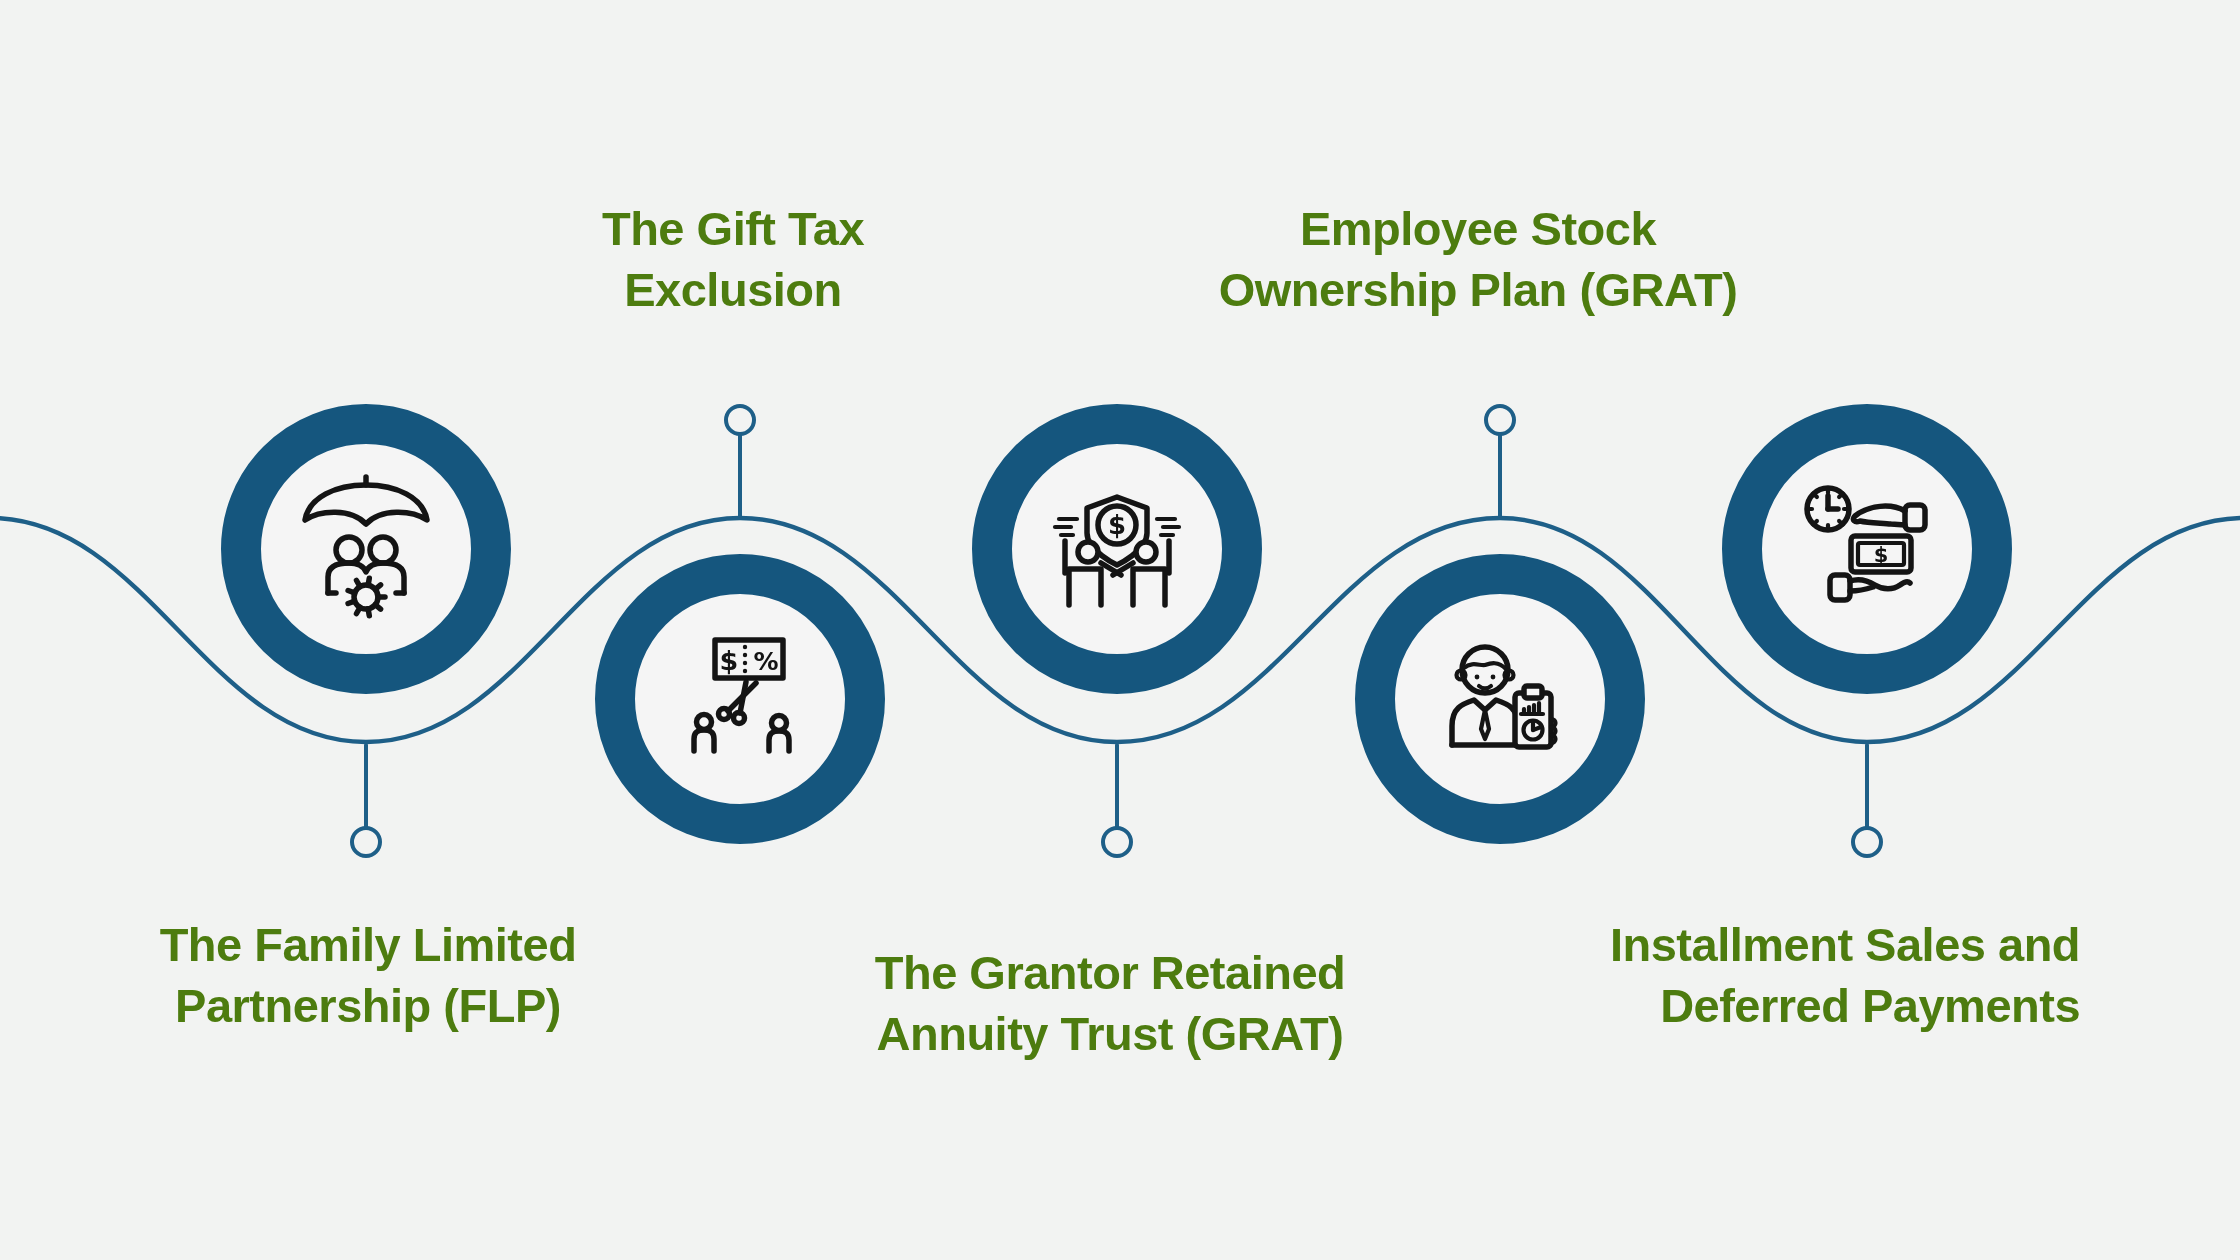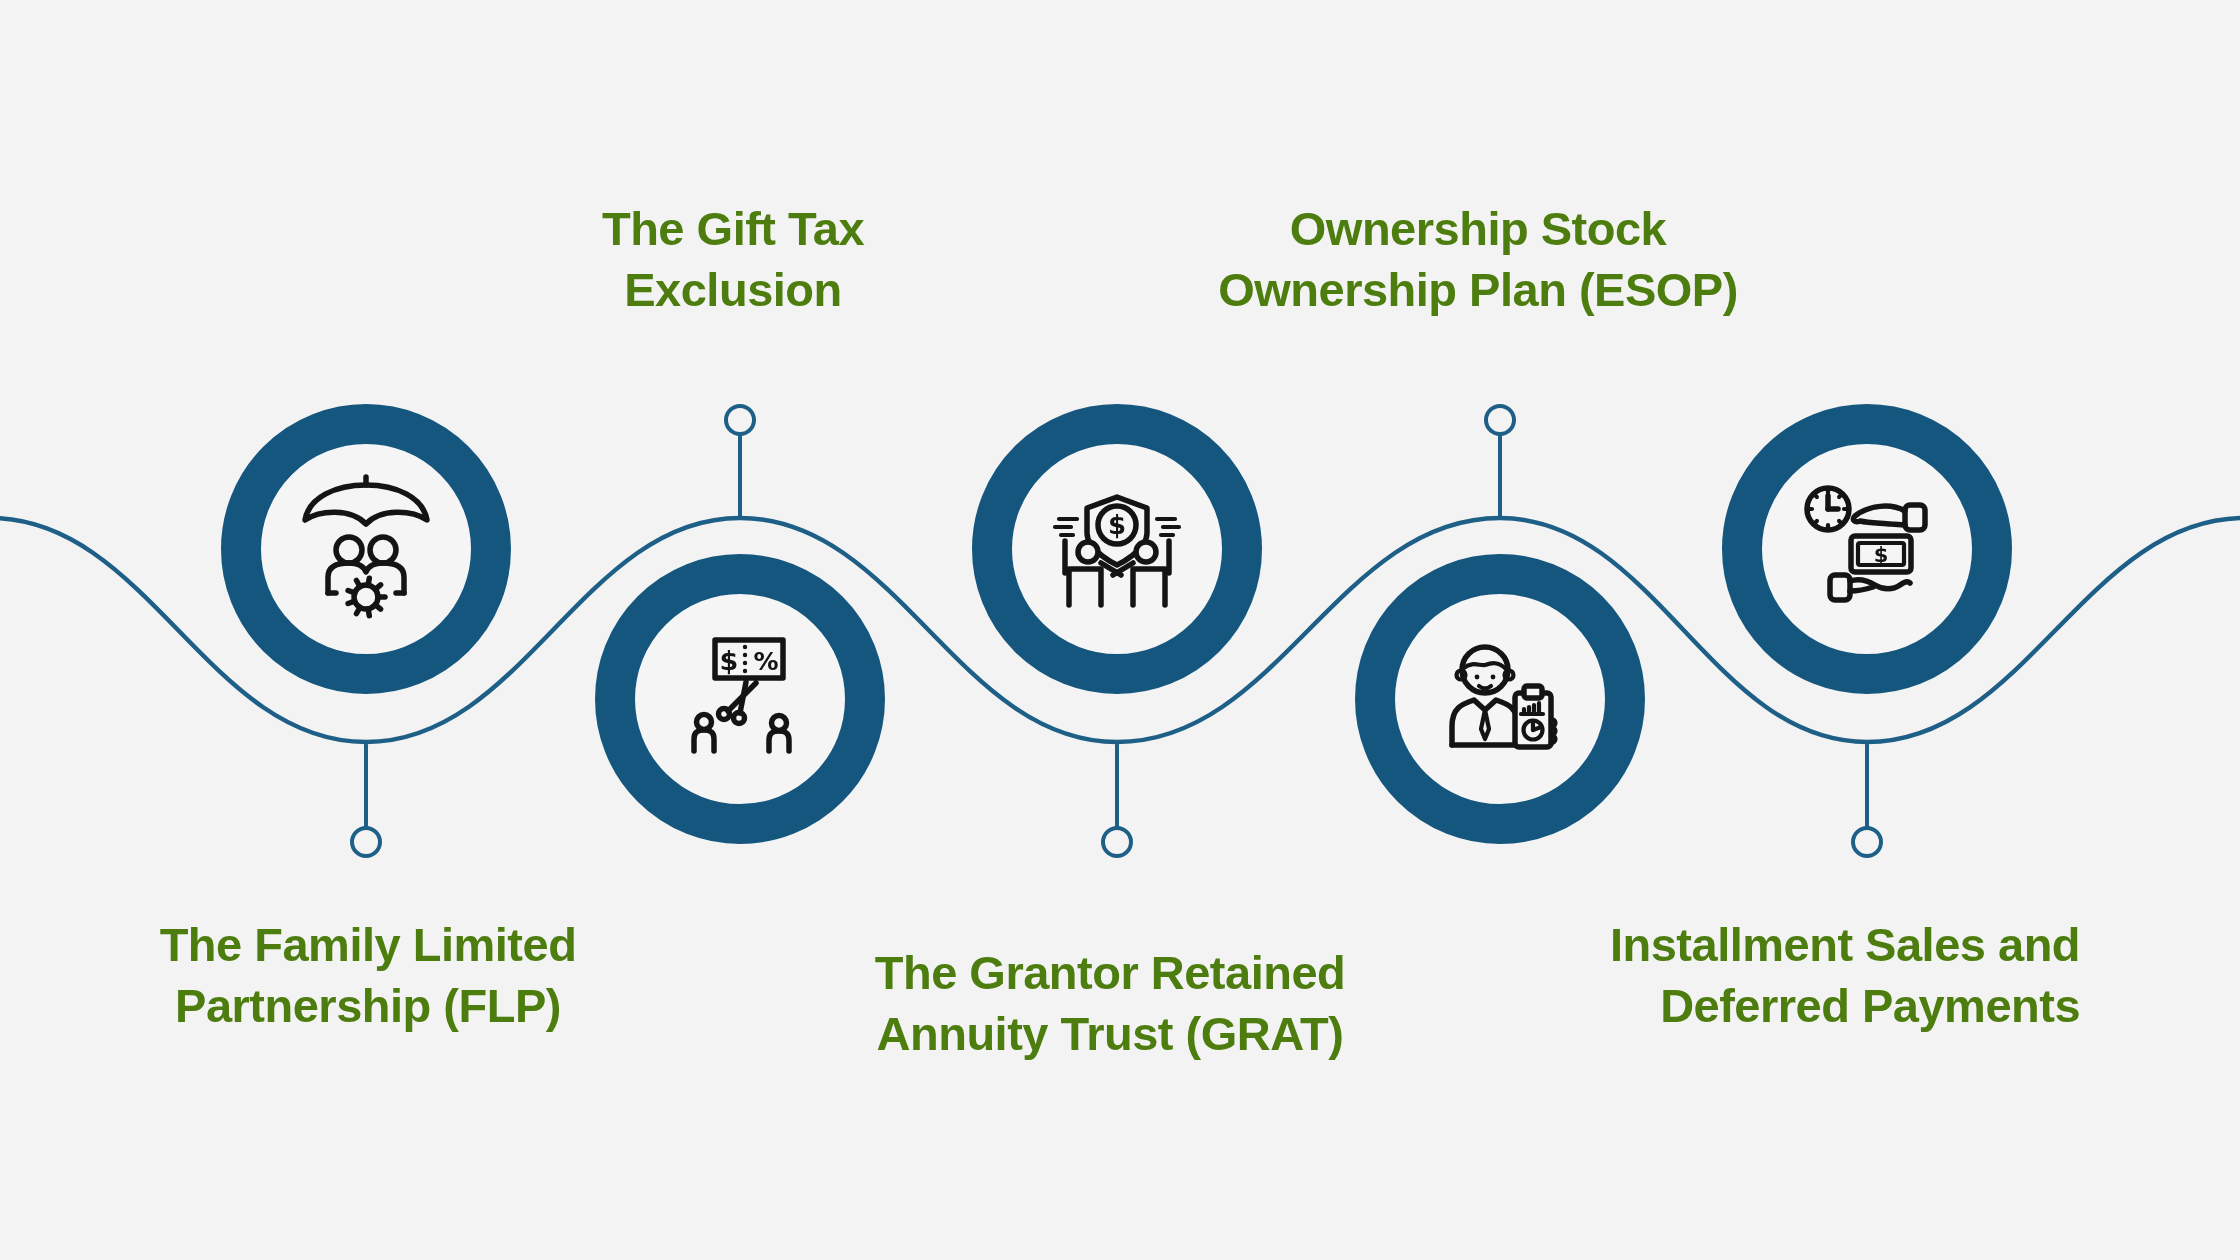--- a/index.html
+++ b/index.html
@@ -202,22 +202,22 @@
     <span>The Gift Tax</span>
     <span>Exclusion</span>
   </div>
 
   <div class="node-label" style="left:1110px; top:942px;">
     <span>The Grantor Retained</span>
     <span>Annuity Trust (GRAT)</span>
   </div>
 
   <div class="node-label" style="left:1478px; top:198px;">
-    <span>Ownership Stock</span>
-    <span>Ownership Plan (ESOP)</span>
+    <span>Employee Stock</span>
+    <span>Ownership Plan (GRAT)</span>
   </div>
 
   <div class="node-label" style="left:1845px; top:914px;text-align:right;">
     <span>Installment Sales and</span>
     <span>Deferred Payments</span>
   </div>
 
 </div>
 
 </body></html>

